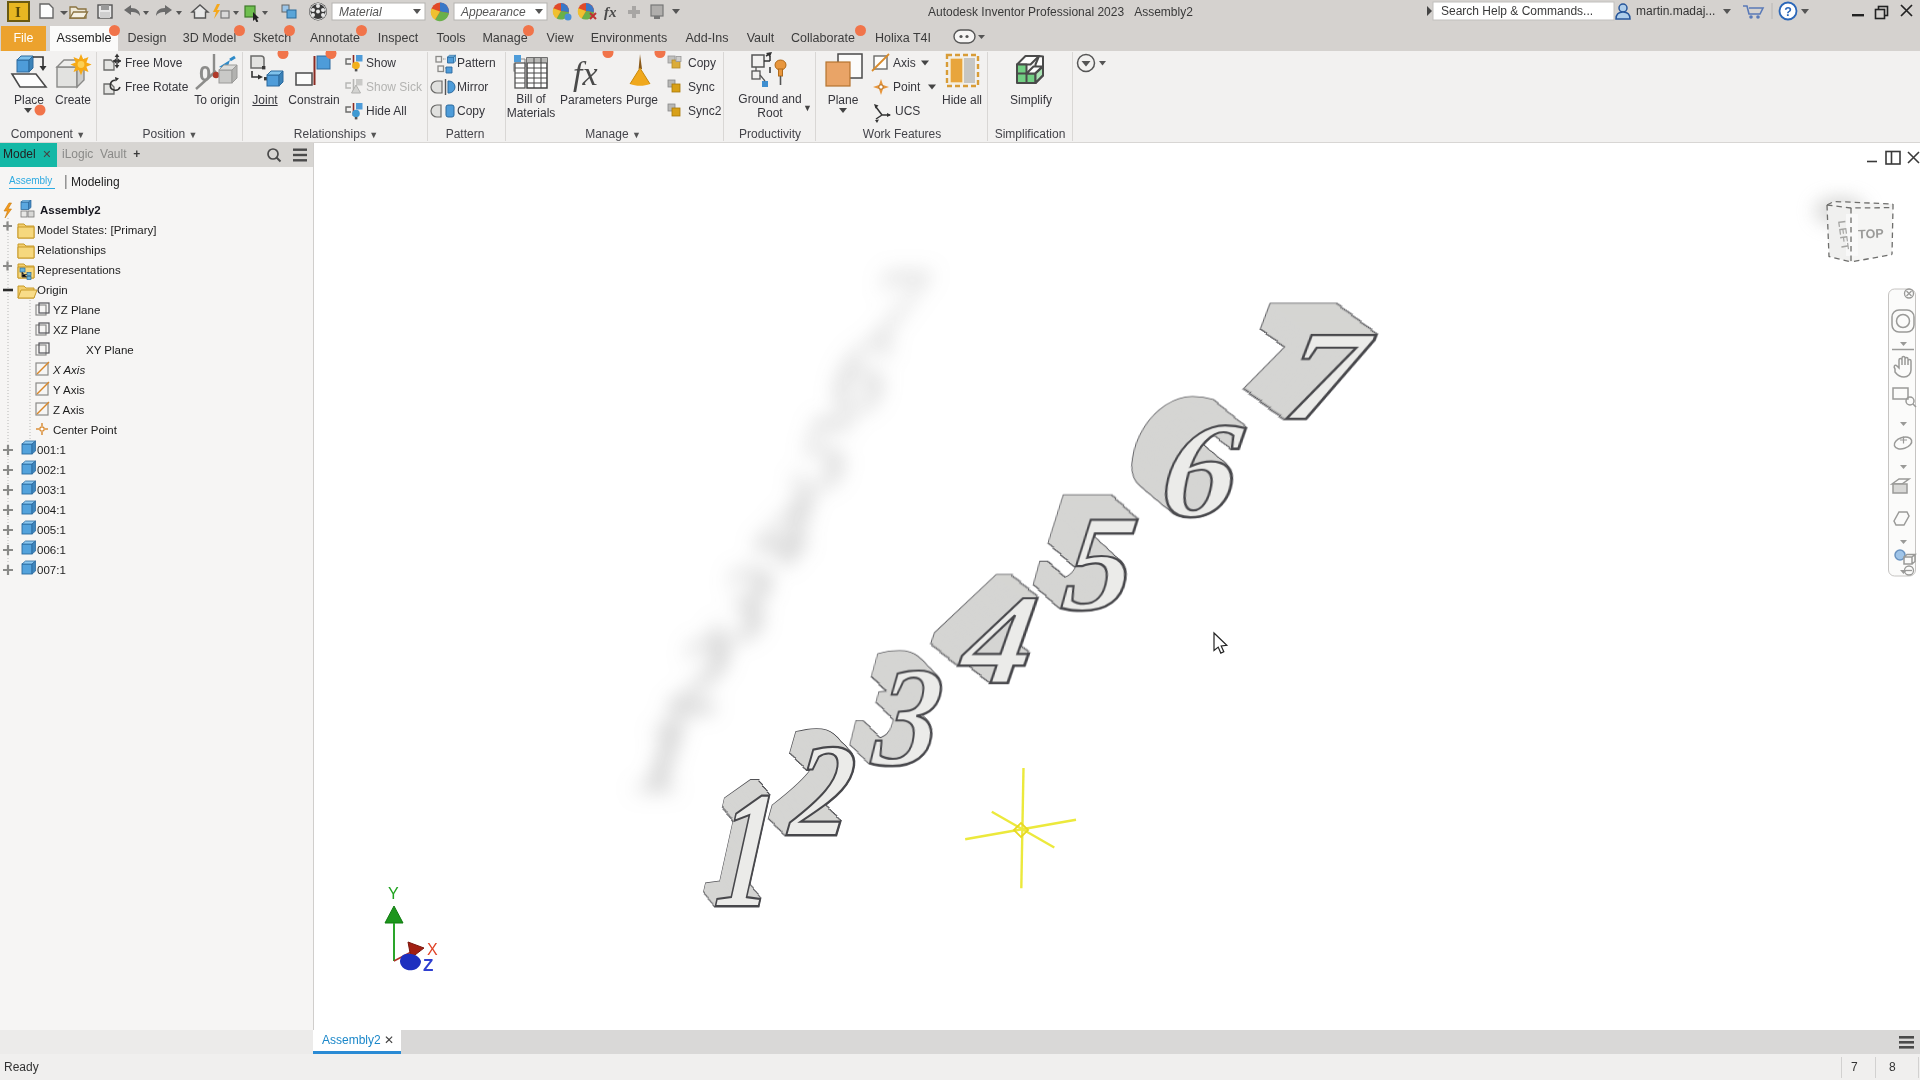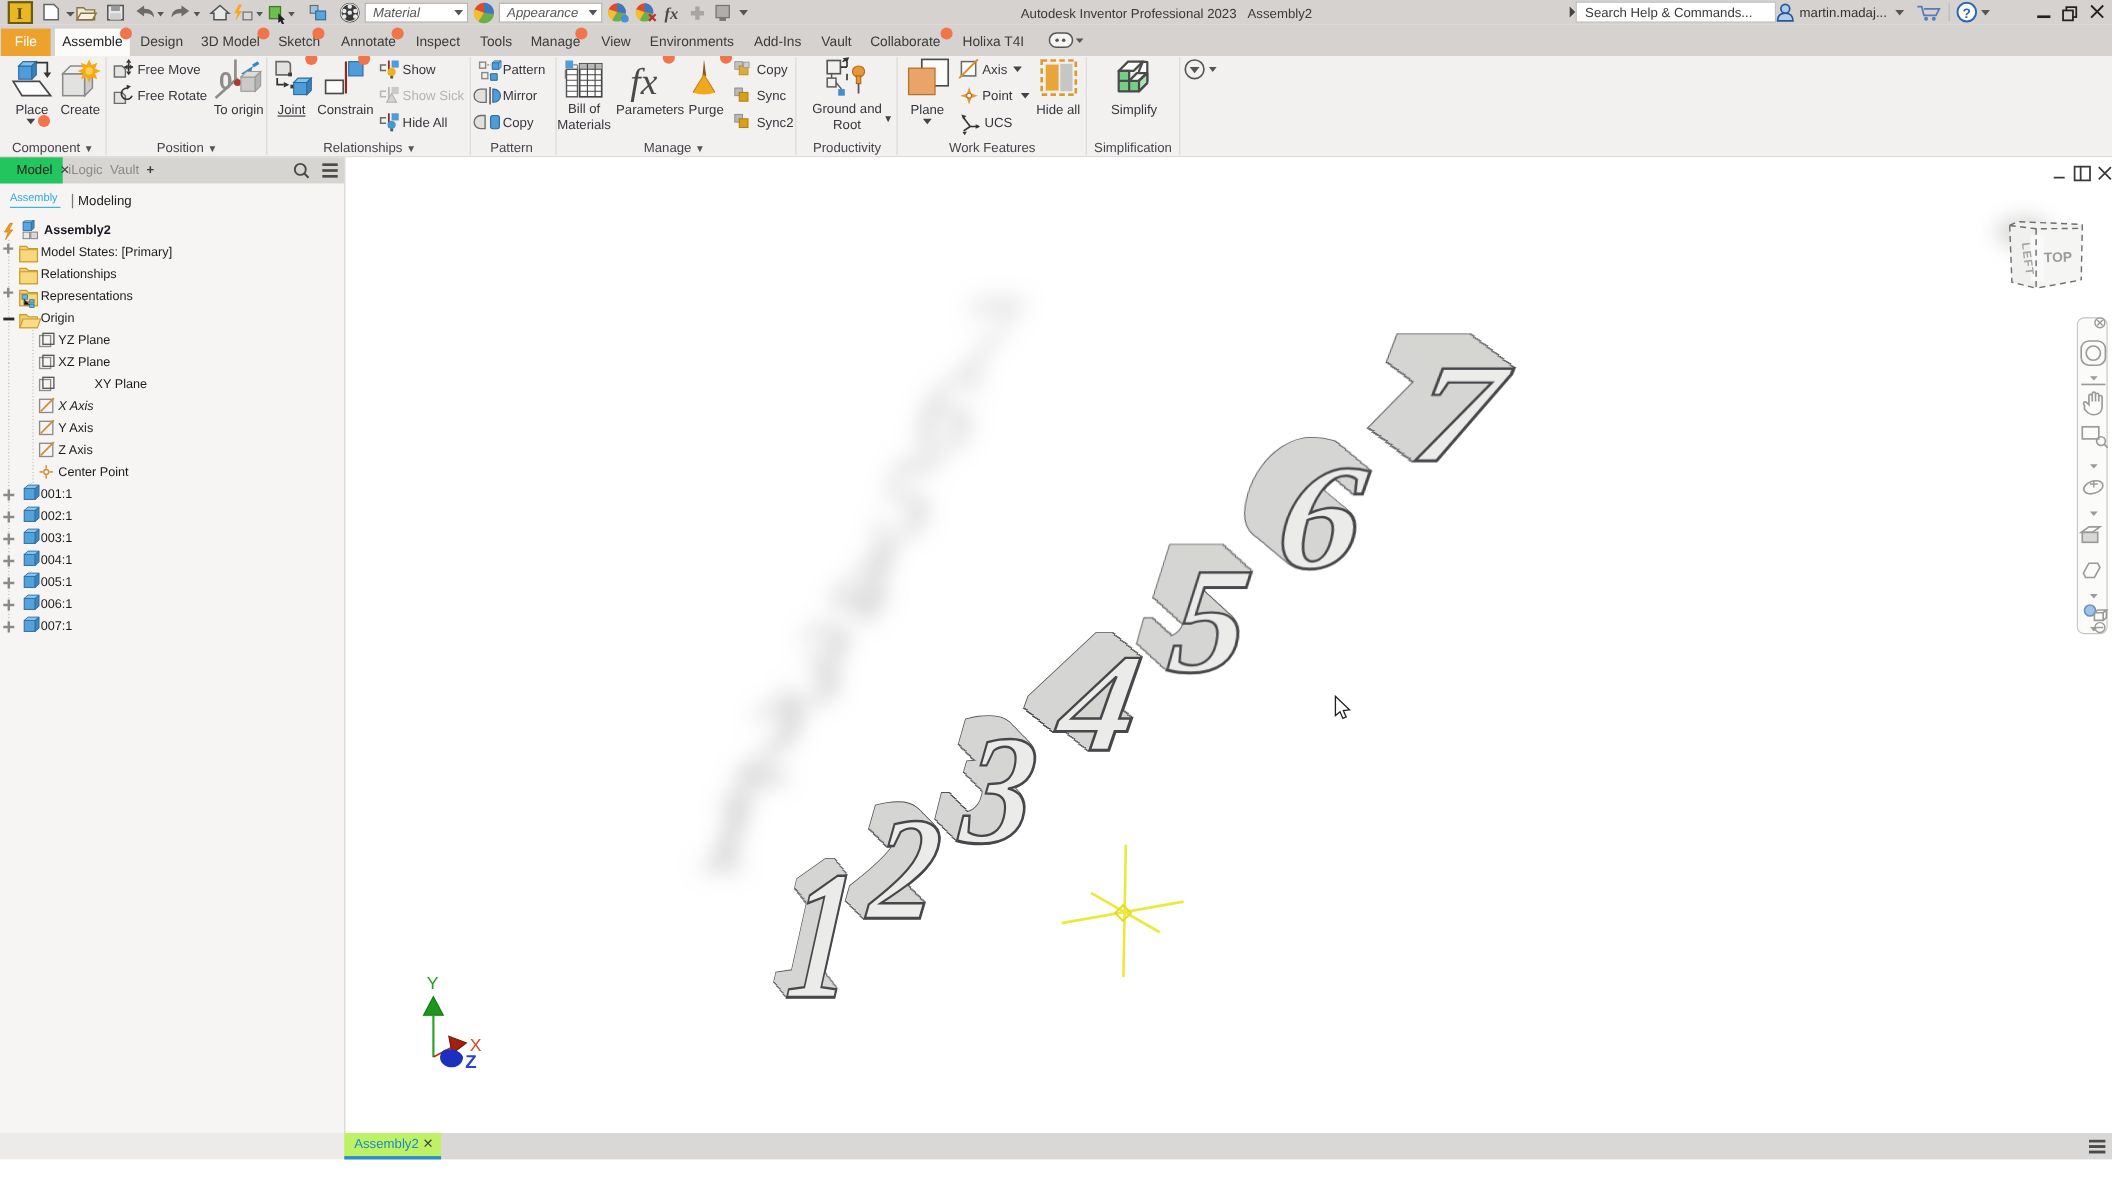--- a/index.html
+++ b/index.html
@@ -23,21 +23,21 @@
   .gcaret { font-size:9px; color:#555; }
   
   #panelhead { left:0; top:143px; width:313px; height:24px; background:#d7d5d2; }
   #panel { left:0; top:167px; width:313px; height:863px; background:#f6f5f4; }
   .treerow { position:absolute; font-size:11.5px; color:#1c1c1c; height:20px; line-height:20px; white-space:nowrap; }
   
   #viewport { left:313px; top:143px; width:1607px; height:887px; background:#fff; border-left:1px solid #d0cecc; }
   
   #tabbarL { left:0; top:1030px; width:313px; height:24px; background:#ecebea; }
   #tabbar { left:313px; top:1030px; width:1607px; height:24px; background:#d9d8d7; }
-  #doctab { position:absolute; left:0px; top:0px; width:88px; height:24px; background:#bef264; border-bottom:3px solid #2a8ad4; font-size:12px; color:#1b87c9; line-height:20px; padding-left:9px; }
+  #doctab { position:absolute; left:0px; top:0px; width:88px; height:24px; background:#ffffff; border-bottom:3px solid #2a8ad4; font-size:12px; color:#1b87c9; line-height:20px; padding-left:9px; }
   #statusbar { left:0; top:1054px; width:1920px; height:26px; background:#f0efee; font-size:12px; color:#333; }
   .sbsep { position:absolute; top:3px; width:1px; height:21px; background:#d2d1d0; }
 </style>
 </head>
 <body>
 <div id="root">
 
 <div class="abs" id="titlebar">
   <svg class="abs" style="left:0;top:0;" width="700" height="22" viewBox="0 0 700 22">
 
@@ -414,21 +414,21 @@
   <div class="glabel" style="left:130px;width:80px;">Position <span class="gcaret">▼</span></div>
   <div class="glabel" style="left:290px;width:92px;">Relationships <span class="gcaret">▼</span></div>
   <div class="glabel" style="left:440px;width:50px;">Pattern</div>
   <div class="glabel" style="left:578px;width:70px;">Manage <span class="gcaret">▼</span></div>
   <div class="glabel" style="left:734px;width:72px;">Productivity</div>
   <div class="glabel" style="left:856px;width:92px;">Work Features</div>
   <div class="glabel" style="left:988px;width:84px;">Simplification</div>
 </div>
 
 <div class="abs" id="panelhead">
-  <div class="abs" style="left:0;top:0;width:57px;height:24px;background:#22c55e;font-size:12px;color:#222;line-height:23px;padding-left:15px;">Model&nbsp;&nbsp;<span style="color:#444;font-size:11px;">✕</span></div>
+  <div class="abs" style="left:0;top:0;width:57px;height:24px;background:#14b8a6;font-size:12px;color:#222;line-height:23px;padding-left:3px;">Model&nbsp;&nbsp;<span style="color:#444;font-size:11px;">✕</span></div>
   <div class="abs" style="left:62px;top:0;font-size:12px;color:#8a8a88;line-height:23px;">iLogic&nbsp;&nbsp;Vault&nbsp;&nbsp;<span style="color:#3a3a3a;font-weight:bold;">+</span></div>
   <svg class="abs" style="left:266px;top:4px;" width="44" height="16" viewBox="0 0 44 16">
     <circle cx="7" cy="7" r="5" fill="none" stroke="#4a4a4a" stroke-width="1.7"></circle>
     <line x1="10.5" y1="10.5" x2="14.5" y2="14.5" stroke="#4a4a4a" stroke-width="1.9"></line>
     <rect x="27" y="1.5" width="14" height="2.4" fill="#4a4a4a"></rect>
     <rect x="27" y="6.8" width="14" height="2.4" fill="#4a4a4a"></rect>
     <rect x="27" y="12.1" width="14" height="2.4" fill="#4a4a4a"></rect>
   </svg>
 </div>
 <div class="abs" id="panel">
@@ -1052,14 +1052,22 @@
 
 <div class="abs" id="tabbarL"></div>
 <div class="abs" id="tabbar">
   <div id="doctab">Assembly2 <span style="color:#444;font-size:12px;">✕</span></div>
   <svg class="abs" style="right:5px;top:6px;" width="16" height="13" viewBox="0 0 16 13">
     <rect x="0" y="0" width="15" height="2.6" fill="#4a4a4a"></rect>
     <rect x="0" y="5" width="15" height="2.6" fill="#4a4a4a"></rect>
     <rect x="0" y="10" width="15" height="2.6" fill="#4a4a4a"></rect>
   </svg>
 </div>
-
+<div class="abs" id="statusbar">
+  <span style="position:absolute;left:4px;top:6px;">Ready</span>
+  <div class="sbsep" style="left:1841px;"></div>
+  <div class="sbsep" style="left:1875px;"></div>
+  <div class="sbsep" style="left:1918px;"></div>
+  <span style="position:absolute;left:1851px;top:6px;">7</span>
+  <span style="position:absolute;left:1889px;top:6px;">8</span>
 </div>
 
+</div>
+
 </body></html>

